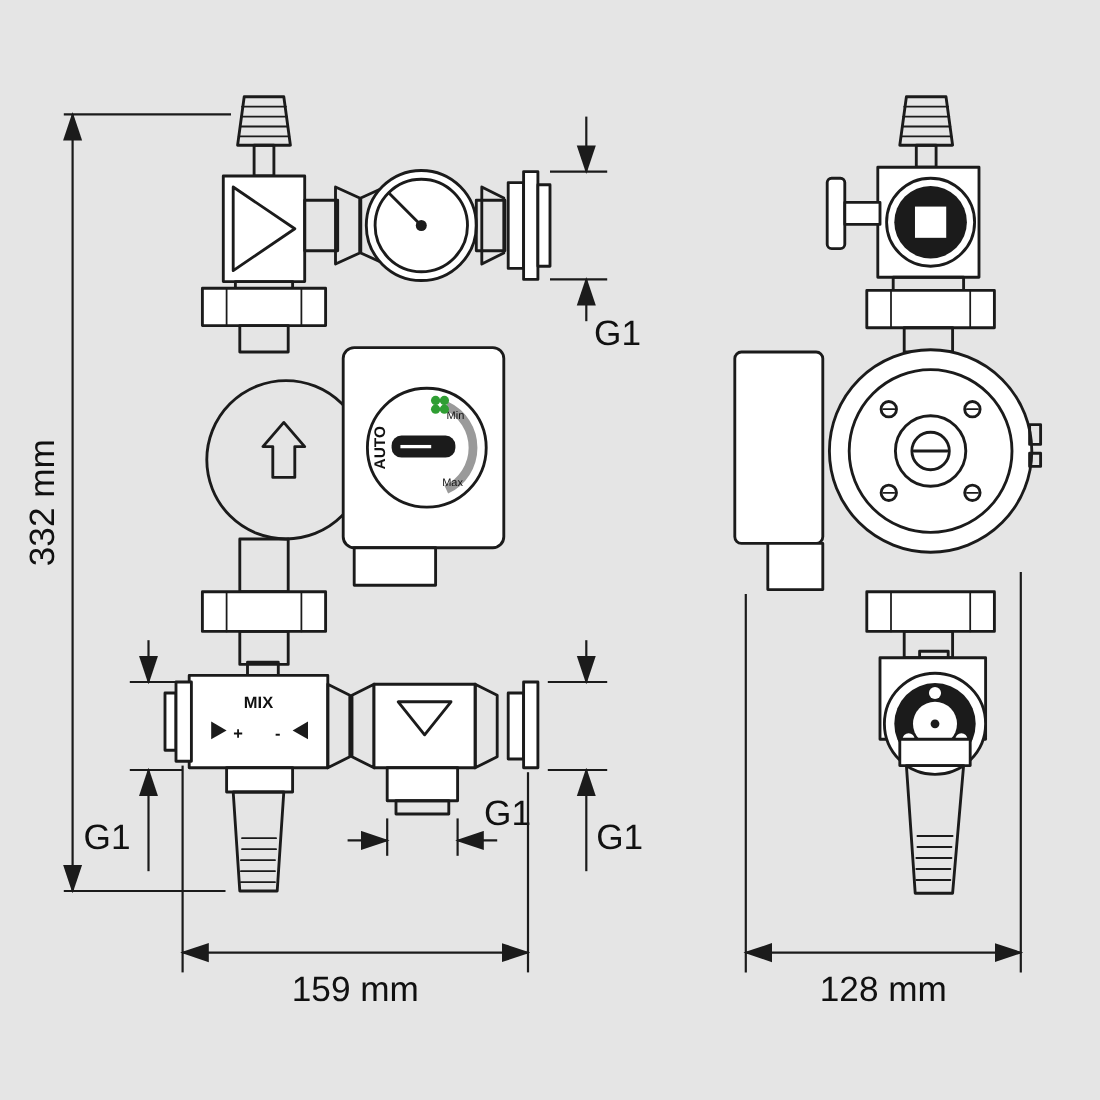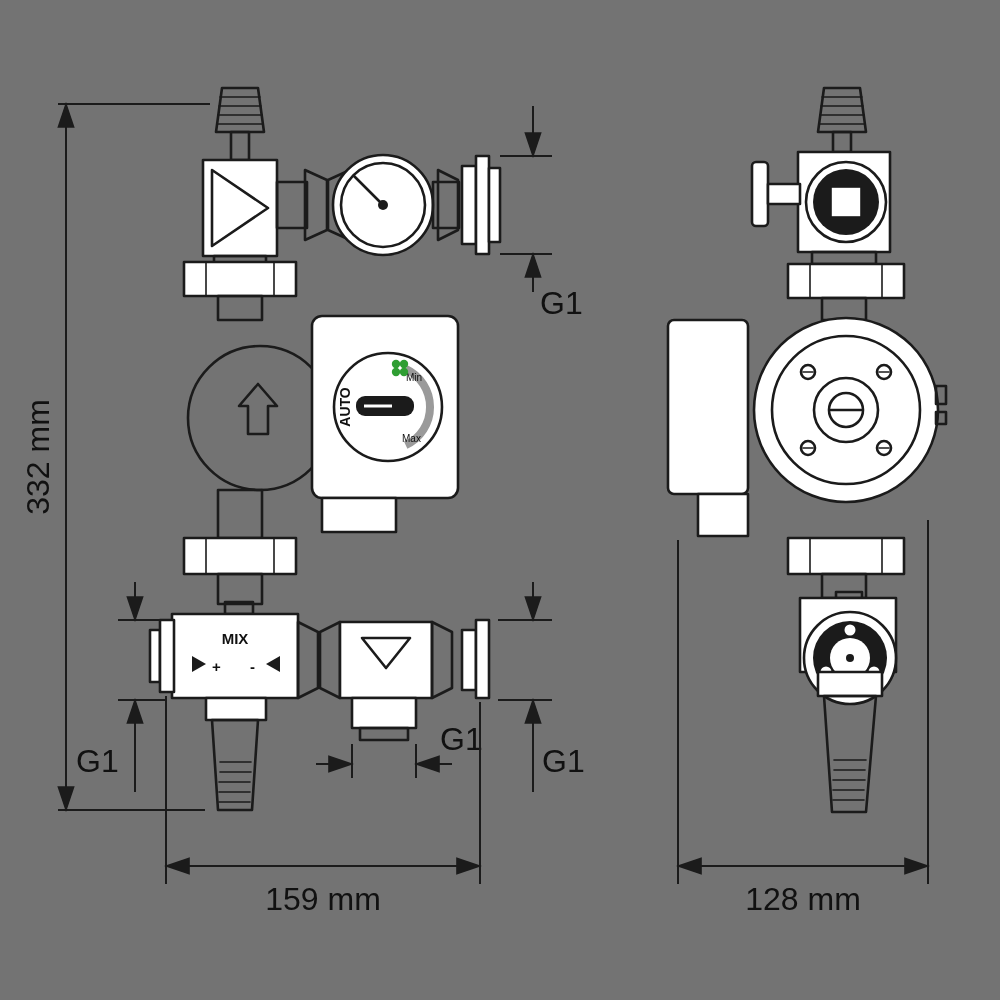--- a/index.html
+++ b/index.html
@@ -1,16 +1,16 @@
 <!DOCTYPE html>
 <html><head>
 <meta charset="utf-8">
 <style>
   html,body{margin:0;padding:0;background:#ffffff;}
-  .stage{width:1000px;height:1000px;position:relative;background:#737373;overflow:hidden;}
+  .stage{width:1000px;height:1000px;position:relative;background:#e5e5e5;overflow:hidden;}
   svg{display:block;}
   .ln{stroke:#1b1b1b;stroke-width:2.6;fill:none;stroke-linejoin:round;stroke-linecap:round;}
   .lnt{stroke:#1b1b1b;stroke-width:1.6;fill:none;stroke-linejoin:round;stroke-linecap:round;}
   .fw{fill:#ffffff;stroke:#1b1b1b;stroke-width:2.6;stroke-linejoin:round;}
   .fd{fill:#1b1b1b;stroke:none;}
   .dim{stroke:#1b1b1b;stroke-width:2;fill:none;}
   .txt{font:32px "Liberation Sans", sans-serif;fill:#111111;}
   .txtb{font:bold 15px "Liberation Sans", sans-serif;fill:#111111;}
   .txts{font:10px "Liberation Sans", sans-serif;fill:#111111;}
   .txtk{font:bold 14px "Liberation Sans", sans-serif;fill:#111111;}

